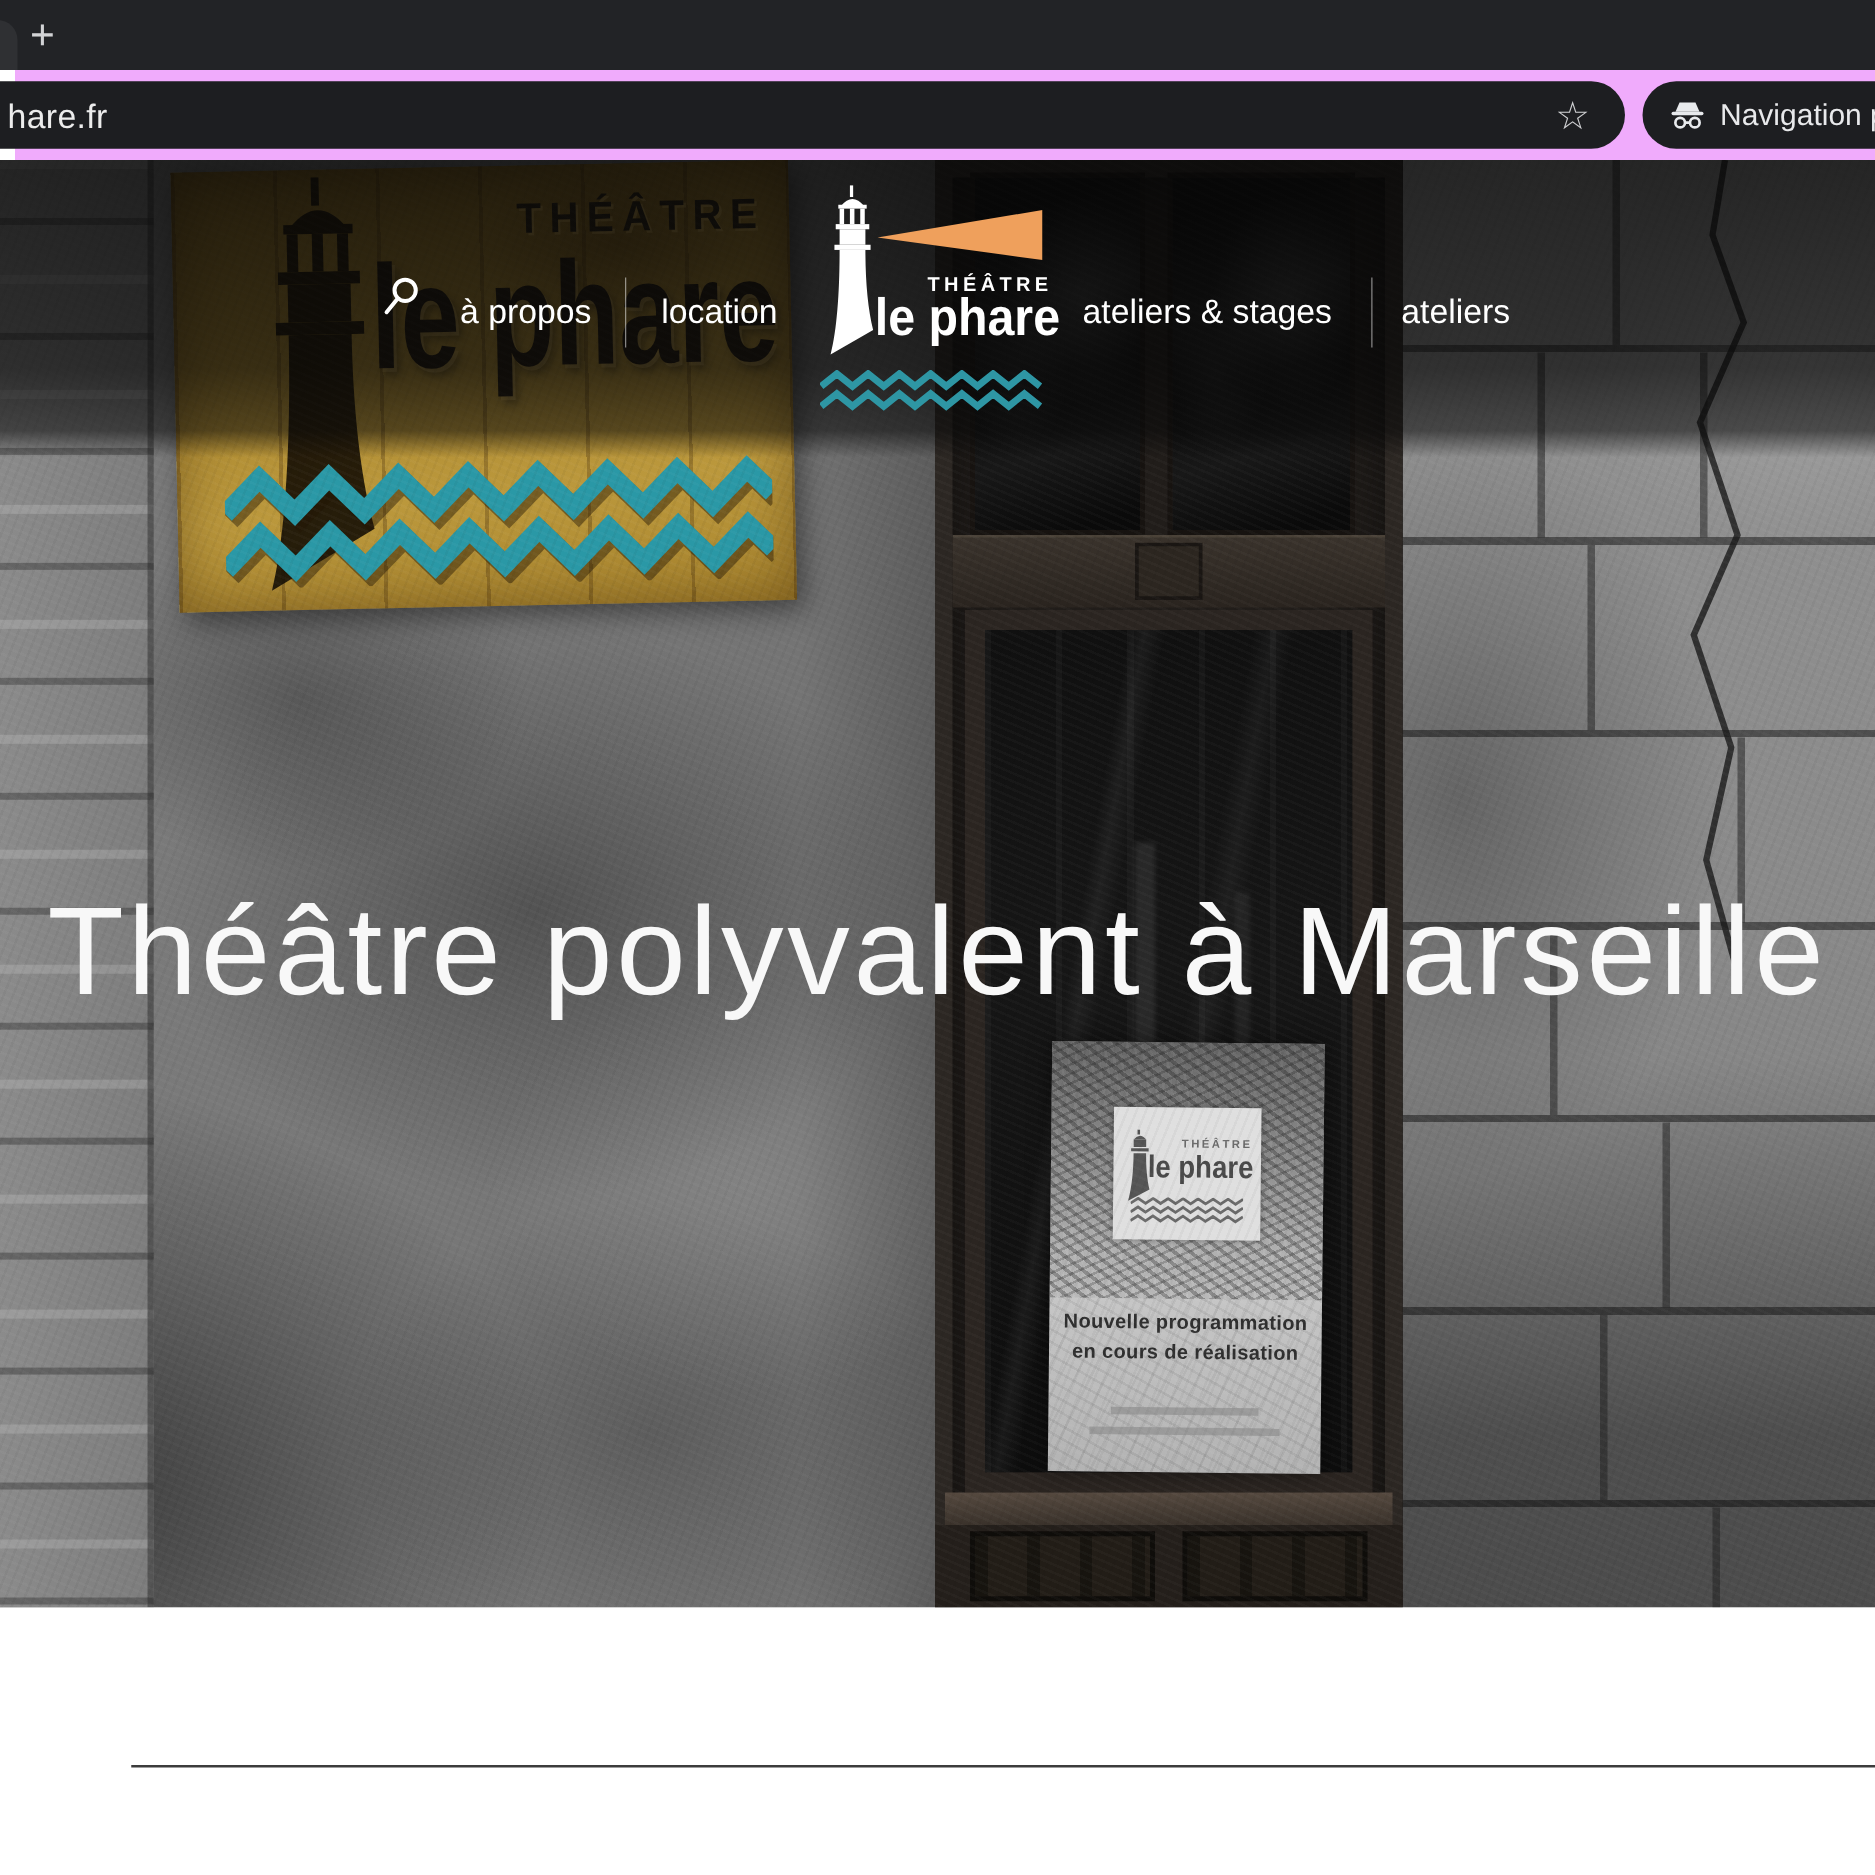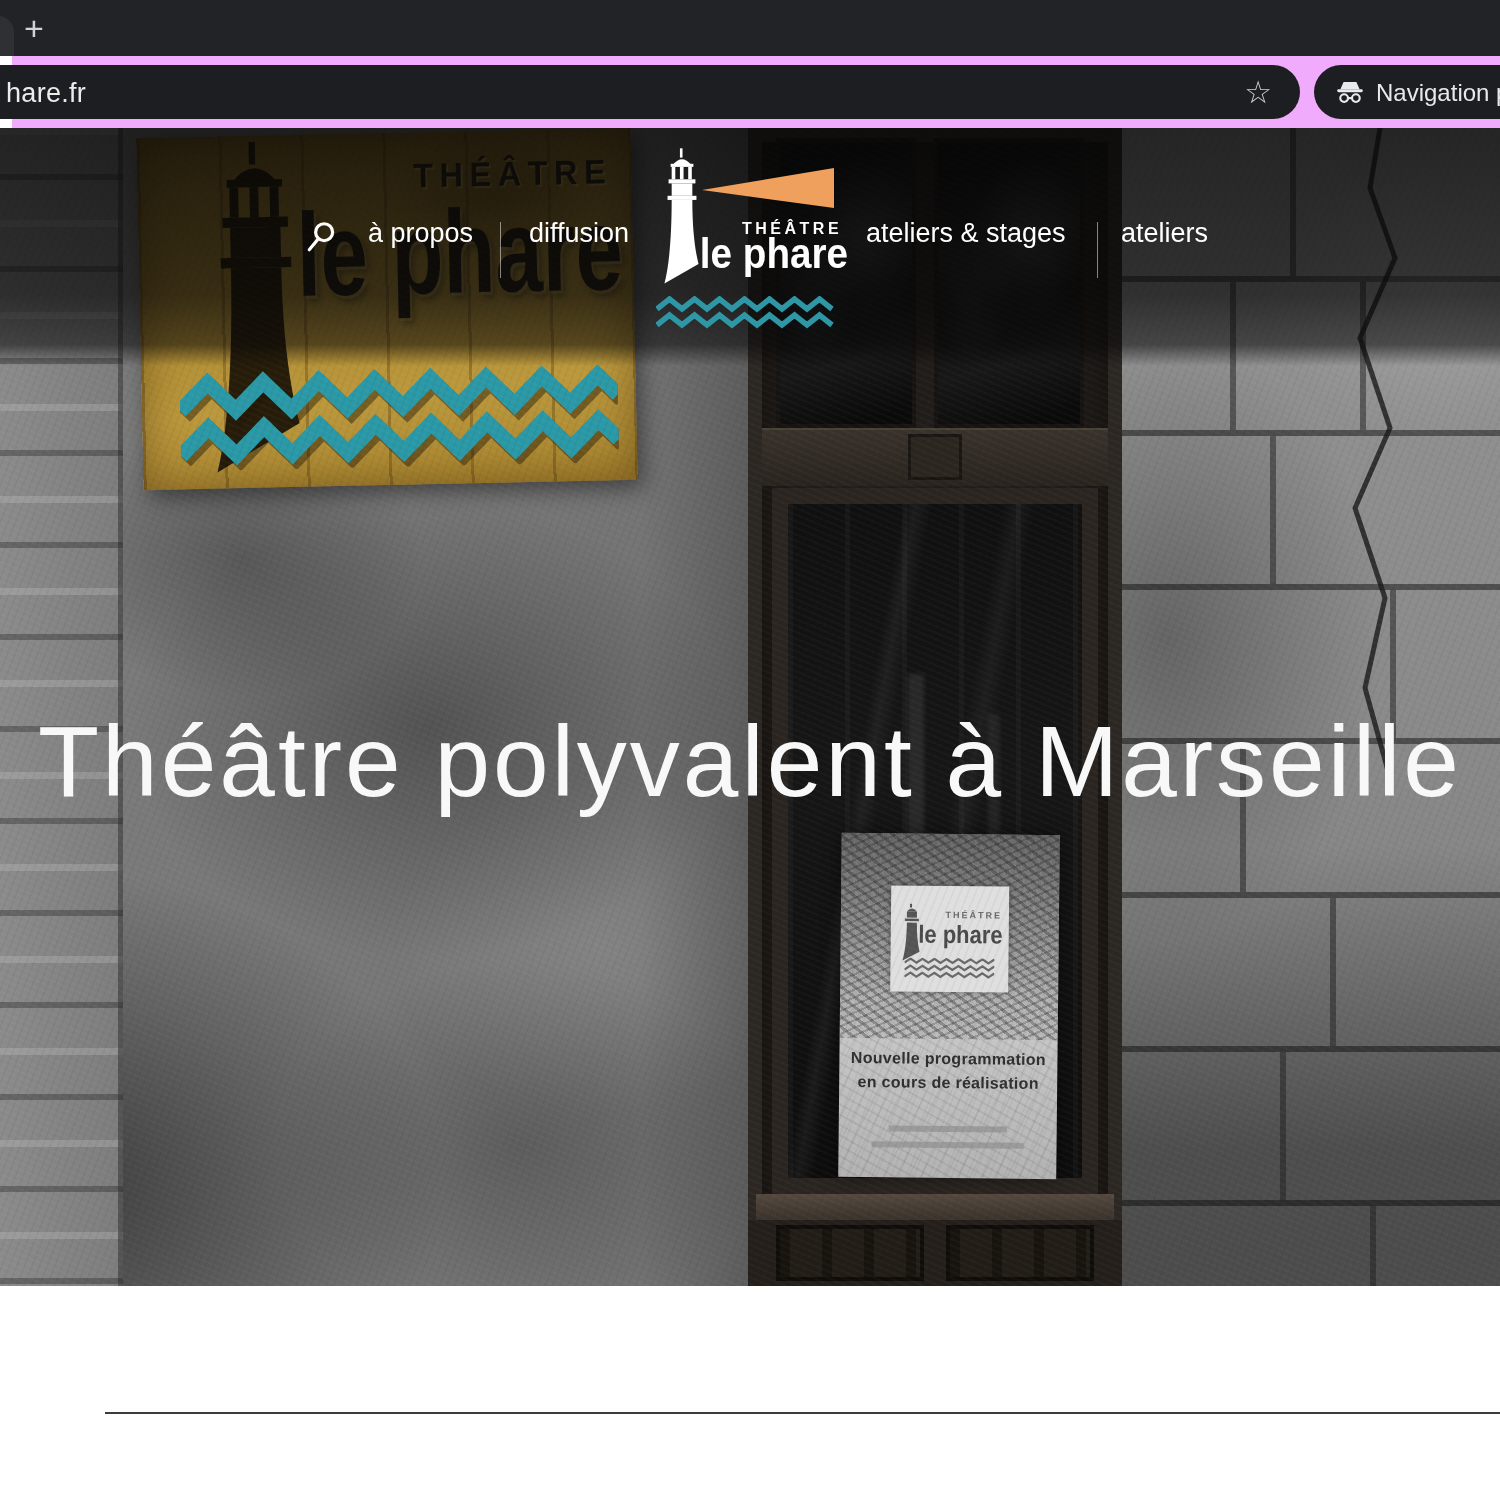--- a/index.html
+++ b/index.html
@@ -119,21 +119,21 @@
   .sign-waves{position:absolute;left:38px;top:230px;}
 
   
   .texture{position:absolute;left:0;top:0;width:100%;height:100%;background:
      repeating-linear-gradient(23deg, rgba(255,255,255,.022) 0 2px, transparent 2px 6px),
      repeating-linear-gradient(112deg, rgba(0,0,0,.035) 0 2px, transparent 2px 7px);}
   .overlay-top{position:absolute;left:0;top:0;width:100%;height:238px;background:
      linear-gradient(180deg, rgba(6,6,6,.78) 0%, rgba(7,7,7,.70) 70%, rgba(8,8,8,.55) 91%, rgba(8,8,8,0) 100%);}
 
   
-  .navitem{position:absolute;top:90px;font-size:27px;font-weight:500;color:#ffffff;white-space:nowrap;z-index:12;}
+  .navitem{position:absolute;top:106px;font-size:27px;font-weight:500;color:#ffffff;white-space:nowrap;z-index:12;}
   .ni1{left:368px;} .ni2{left:529px;} .ni3{left:866px;} .ni4{left:1121px;}
   .navdiv{position:absolute;top:94px;width:1px;height:56px;background:rgba(255,255,255,.5);z-index:12;}
   .nd1{left:500px;} .nd2{left:1097px;}
   .search{position:absolute;left:306px;top:92px;z-index:12;}
   .logo{position:absolute;left:645px;top:14px;width:200px;height:200px;z-index:12;}
   .logo-lh{position:absolute;left:5px;top:6px;}
   .logo-beam{position:absolute;left:57px;top:26px;}
   .logo-top{position:absolute;left:97px;top:78px;width:92px;text-align:right;font-size:16px;font-weight:600;
      letter-spacing:3.5px;color:#ffffff;}
   .logo-name{position:absolute;left:43px;top:88px;width:148px;text-align:right;font-size:42px;font-weight:700;
@@ -270,21 +270,21 @@
 
     <div class="texture"></div>
     <div class="overlay-top"></div>
 
     <svg class="search" width="32" height="34" viewBox="0 0 30 32">
       <circle cx="17" cy="11.5" r="8" fill="none" stroke="#ffffff" stroke-width="3"></circle>
       <line x1="10.8" y1="18.5" x2="3" y2="28" stroke="#ffffff" stroke-width="3" stroke-linecap="round"></line>
     </svg>
     <div class="navitem ni1">à propos</div>
     <div class="navdiv nd1"></div>
-    <div class="navitem ni2">diffusion</div>
+    <div class="navitem ni2">location</div>
     <div class="navitem ni3">ateliers &amp; stages</div>
     <div class="navdiv nd2"></div>
     <div class="navitem ni4">ateliers</div>
 
     <div class="logo">
       <svg class="logo-lh" width="64" height="140" viewBox="0 0 62 135">
         <g fill="#ffffff">
           <rect x="29" y="0" width="2.5" height="9"></rect>
           <path d="M22,16 Q31,5 40,16 Z"></path>
           <rect x="20" y="15" width="22" height="3"></rect>

